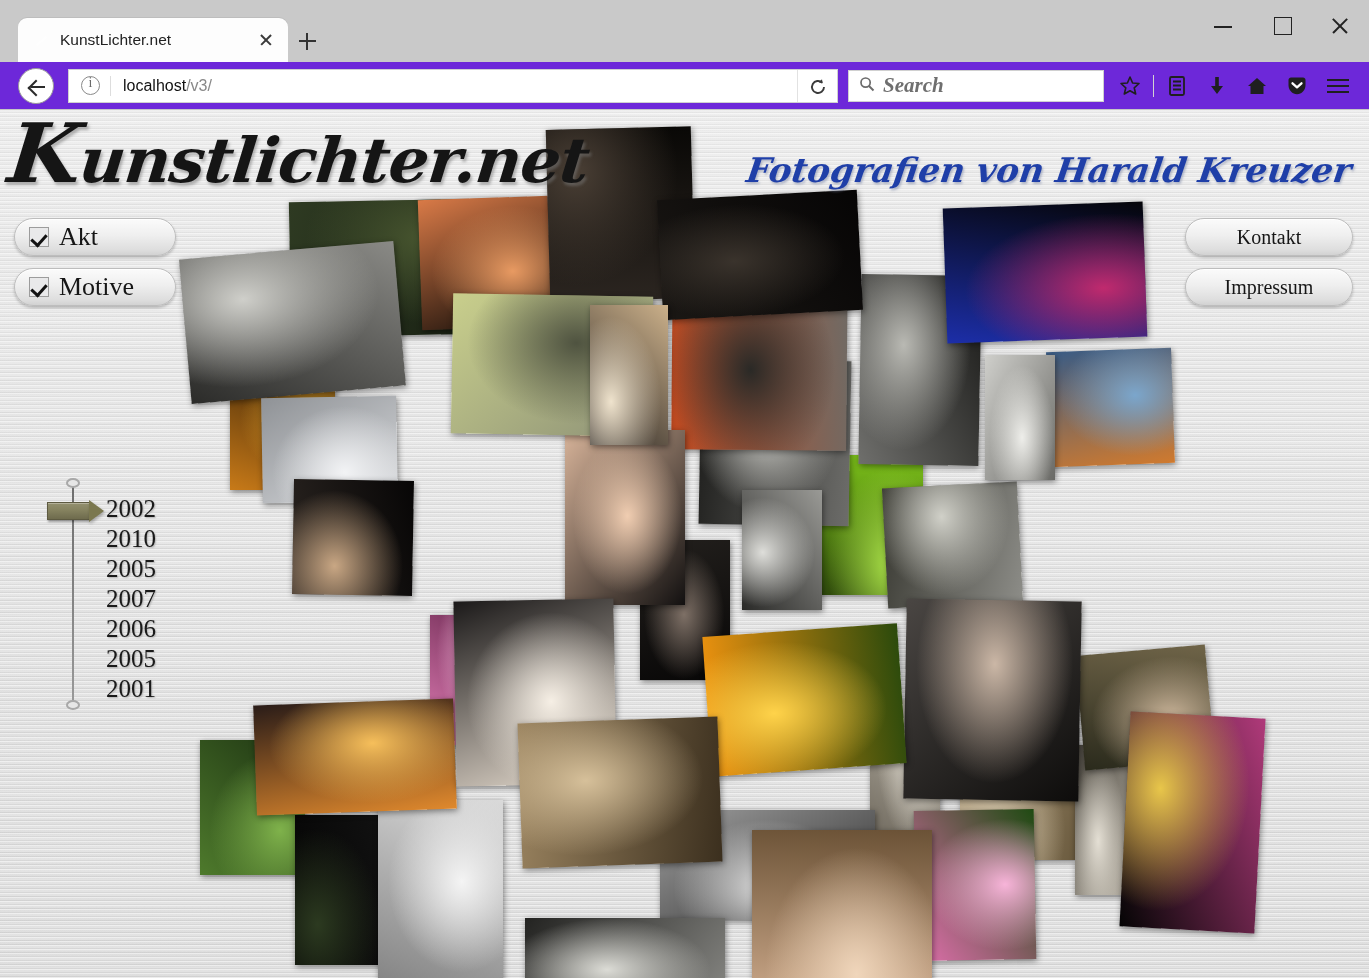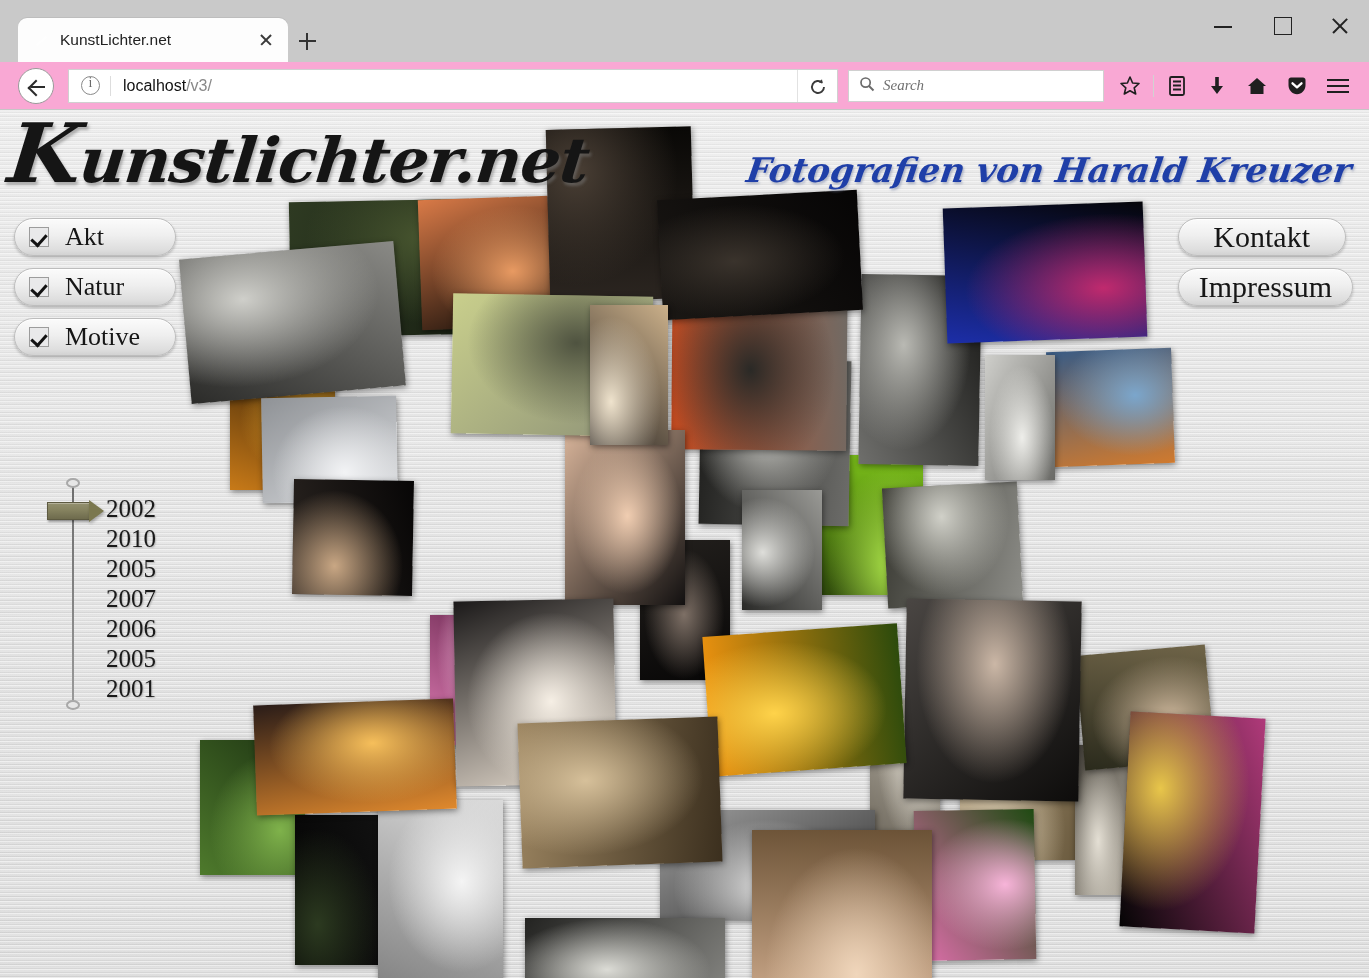--- a/index.html
+++ b/index.html
@@ -71,21 +71,21 @@
   }
   .wc-close::before, .wc-close::after {
     content: ""; position: absolute; left: 19px; top: 25px; width: 20px; height: 1.7px; background: #222;
   }
   .wc-close::before { transform: rotate(45deg); }
   .wc-close::after  { transform: rotate(-45deg); }
 
   
   .navbar {
     position: absolute; left: 0; top: 62px; width: 1369px; height: 48px;
-    background: #f9a8d4; border-bottom: 1px solid #c6c6c6;
+    background: #6d28d9; border-bottom: 1px solid #c6c6c6;
     display: flex; align-items: center; padding: 0 10px;
   }
   .backbtn {
     width: 36px; height: 36px; border-radius: 50%; border: 1.6px solid #9a9a9a;
     position: relative; flex: 0 0 auto; margin-left: 8px; cursor: pointer; background: #fff;
   }
   .backbtn::before {
     content: ""; position: absolute; left: 11px; top: 13px;
     width: 10px; height: 10px; border-left: 2.6px solid #2b2b2b; border-bottom: 2.6px solid #2b2b2b;
     transform: rotate(45deg);
@@ -119,21 +119,21 @@
   }
   .reload svg { position: absolute; left: 11px; top: 8px; }
 
   .searchbar {
     width: 256px; height: 32px; margin-left: 10px; background: #fff;
     border: 1px solid #d0d0d0; display: flex; align-items: center; flex: 0 0 auto;
   }
   .search-mag { margin: 0 8px 0 10px; flex: 0 0 auto; }
   .search-ph {
     font-family: "Liberation Serif", serif; font-style: italic;
-    font-size: 15px; color: #6f6f6f;
+    font-size: 21px; color: #6f6f6f; font-weight: bold;
   }
 
   .toolicons { display: flex; align-items: center; gap: 0; margin-left: 6px; flex: 0 0 auto; }
   .ti { width: 40px; height: 40px; position: relative; cursor: pointer; }
   .ti svg { position: absolute; left: 50%; top: 50%; transform: translate(-50%,-50%); }
   .tool-sep { width: 1px; height: 22px; background: #d2d2d2; margin: 0 3px; }
   .hamburger { width: 42px; height: 40px; position: relative; cursor: pointer; }
   .hamburger i {
     position: absolute; left: 10px; width: 22px; height: 2.6px; background: #1f1f1f; display: block;
   }
@@ -176,40 +176,40 @@
     transform: skewX(-8deg); white-space: nowrap; z-index: 60; user-select: none;
   }
 
   
   .filters { position: absolute; left: 14px; top: 108px; z-index: 60; }
   .pill {
     height: 38px; margin-bottom: 12px;
     background: linear-gradient(180deg,#fbfbfb 0%, #efefef 45%, #dedede 85%, #d2d2d2 100%);
     border: 1px solid #bdbdbd; border-radius: 19px;
     box-shadow: 0 2px 3px rgba(0,0,0,.22), inset 0 1px 0 rgba(255,255,255,.9);
-    display: flex; align-items: center; padding: 0 22px 0 14px; gap: 16px;
+    display: flex; align-items: center; padding: 0 22px 0 14px; gap: 10px;
     cursor: pointer; width: max-content; min-width: 162px;
   }
   .cbox {
     width: 20px; height: 20px; flex: 0 0 auto;
     background: #e9e9ea; border: 1px solid #9c9c9c; position: relative;
   }
   .cbox.checked::after {
     content: ""; position: absolute; left: 4px; top: 3px;
     width: 7px; height: 12px; border-right: 3px solid #121212; border-bottom: 3px solid #121212;
     transform: rotate(42deg);
   }
   .pill-label {
     font-family: "Liberation Serif", "DejaVu Serif", serif;
     font-size: 26px; color: #161616; line-height: 1;
   }
 
   .side-btns { position: absolute; right: 16px; top: 108px; z-index: 60; }
   .side-btns .pill { justify-content: center; min-width: 168px; padding: 0 20px; }
-  .side-btns .pill-label { font-size: 30px; }
+  .side-btns .pill-label { font-size: 20px; }
 
   
   .slider { position: absolute; left: 44px; top: 368px; z-index: 60; width: 150px; height: 240px; }
   .slider-track {
     position: absolute; left: 28px; top: 6px; width: 2px; height: 222px;
     background: linear-gradient(180deg,#6d6d6d,#9a9a9a);
   }
   .slider-cap {
     position: absolute; left: 22px; width: 14px; height: 10px;
     border: 2px solid #a8a8a8; border-radius: 50%; background: #e6e6e6;
@@ -384,24 +384,20 @@
 
     <div class="photographer">Fotografien von Harald Kreuzer</div>
 
     <div class="filters">
       <div class="pill">
         <span class="cbox checked"></span>
         <span class="pill-label">Akt</span>
       </div>
       <div class="pill">
         <span class="cbox checked"></span>
-        <span class="pill-label">Natur</span>
-      </div>
-      <div class="pill">
-        <span class="cbox checked"></span>
         <span class="pill-label">Motive</span>
       </div>
     </div>
 
     <div class="side-btns">
       <div class="pill">
         <span class="pill-label">Kontakt</span>
       </div>
       <div class="pill">
         <span class="pill-label">Impressum</span>

